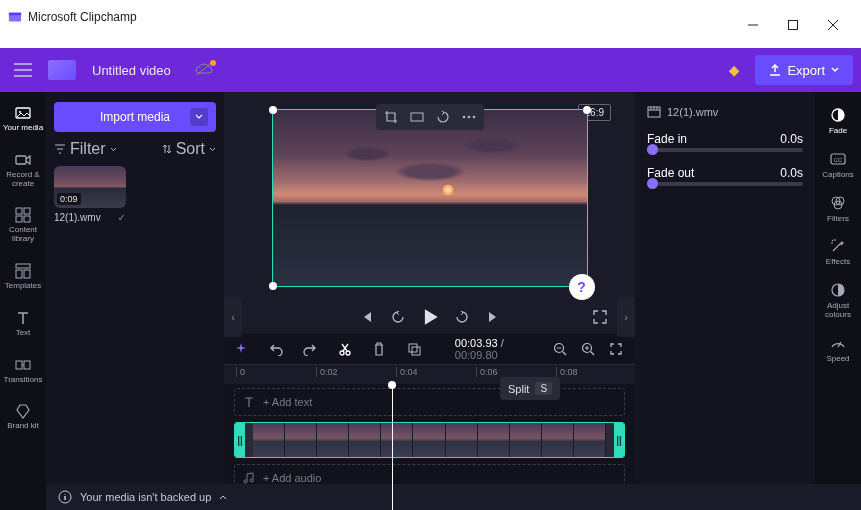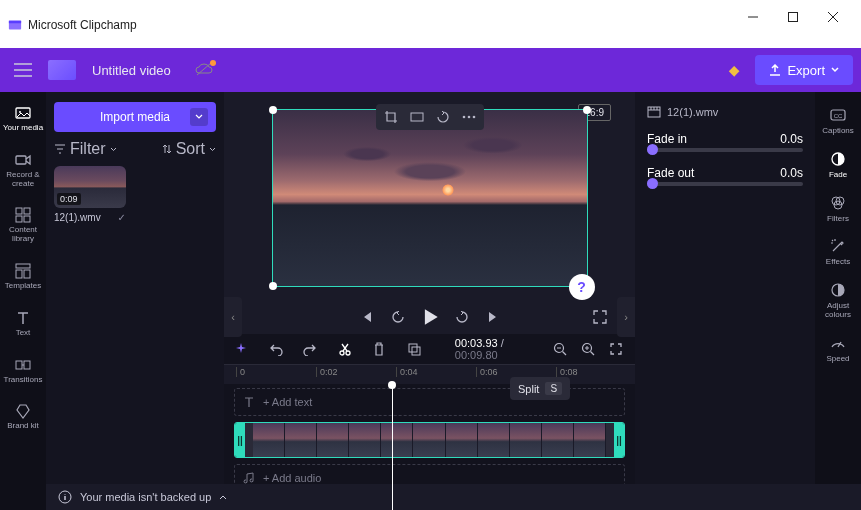--- a/index.html
+++ b/index.html
@@ -1,17 +1,17 @@
 <!DOCTYPE html>
 <html><head>
 <meta charset="utf-8">
 <style>
 * { margin:0; padding:0; box-sizing:border-box; font-family:"Segoe UI",Arial,sans-serif; }
 body { background:#0a0a10; color:#e0e0e8; width:861px; height:510px; overflow:hidden; font-size:11px; }
-.titlebar { height:48px; background:#fff; display:flex; align-items:flex-end; padding:16px 8px; color:#222; }
+.titlebar { height:48px; background:#fff; display:flex; align-items:flex-start; padding:10px 8px; color:#222; }
 .titlebar .logo { width:14px; height:14px; margin-right:6px; }
 .titlebar .title { font-size:12px; flex:1; }
 .titlebar .winbtn { width:40px; height:30px; display:flex; align-items:center; justify-content:center; cursor:pointer; }
 .topbar { height:44px; background:#6d28d9; display:flex; align-items:center; padding:0 8px; gap:10px; }
 .hamburger { width:30px; height:30px; display:flex; align-items:center; justify-content:center; cursor:pointer; }
 .clap-icon { width:28px; height:20px; background:linear-gradient(135deg,#8b6eff,#6b4eff); border-radius:2px; position:relative; }
 .projtitle { font-size:13px; color:#e8e8f0; padding:0 6px; }
 .muteicn { margin-left:8px; position:relative; }
 .muteicn .dot { position:absolute; top:-3px; right:-3px; width:6px; height:6px; background:#ff9a3a; border-radius:50%; }
 .spacer { flex:1; }
@@ -41,21 +41,21 @@
 .videoframe { width:316px; height:178px; border:1px solid #2fdcbc; position:relative; background:linear-gradient(180deg,#3a2f46 0%,#5d4258 25%,#9c6a6e 40%,#d08a78 48%,#a46a6a 52%,#1e2230 54%,#2a3040 100%); }
 .handle { width:8px; height:8px; background:#fff; border-radius:50%; position:absolute; }
 .handle.tl { top:-4px; left:-4px; } .handle.tr { top:-4px; right:-4px; }
 .handle.bl { bottom:-4px; left:-4px; } .handle.br { bottom:-4px; right:-4px; }
 .helpbubble { position:absolute; bottom:-14px; right:-8px; width:26px; height:26px; background:#fff; border-radius:50%; display:flex; align-items:center; justify-content:center; color:#6a4cff; font-weight:bold; font-size:14px; cursor:pointer; z-index:6; }
 .transport { height:34px; display:flex; align-items:center; justify-content:center; gap:14px; position:relative; }
 .transport .tbtn { width:18px; height:18px; cursor:pointer; color:#b8b8c8; display:flex; align-items:center; justify-content:center; }
 .transport .playbtn svg { width:20px; height:20px; }
 .transport .side { position:absolute; width:18px; height:40px; background:#20202e; display:flex; align-items:center; justify-content:center; cursor:pointer; color:#888; }
 .transport .side.l { left:0; border-radius:0 4px 4px 0; } .transport .side.r { right:0; border-radius:4px 0 0 4px; }
-.tooltip { position:absolute; background:#2a2a38; padding:5px 8px; border-radius:4px; font-size:11px; display:flex; gap:6px; align-items:center; left:286px; top:285px; z-index:10; }
+.tooltip { position:absolute; background:#2a2a38; padding:5px 8px; border-radius:4px; font-size:11px; display:flex; gap:6px; align-items:center; left:276px; top:285px; z-index:10; }
 .tooltip .key { background:#3a3a48; padding:1px 5px; border-radius:2px; font-size:10px; }
 .tl-toolbar { height:30px; background:#12121d; display:flex; align-items:center; padding:0 10px; gap:20px; color:#b8b8c8; }
 .tl-toolbar .tlbtn { width:18px; height:18px; cursor:pointer; display:flex; align-items:center; justify-content:center; }
 .tl-toolbar .tlbtn.active { color:#fff; }
 .tl-toolbar .time { font-size:11px; margin-left:14px; }
 .tl-toolbar .time .cur { color:#fff; font-weight:500; }
 .tl-toolbar .time .tot { color:#7a7a8a; }
 .tl-toolbar .zoomgrp { margin-left:auto; display:flex; gap:10px; }
 .ruler { height:20px; border-top:1px solid #2a2a38; position:relative; font-size:9px; color:#888; }
 .ruler .tick { position:absolute; top:2px; border-left:1px solid #444; padding-left:3px; height:10px; }
@@ -447,33 +447,33 @@
         <span>Fade out</span>
         <span>0.0s</span>
       </div>
       <div class="slider">
           <div class="knob"></div>
         </div>
     </div>
   </div>
 
   <div class="rightnav">
-    <div class="navitem">
-      <svg width="18" height="18" viewBox="0 0 18 18">
-          <rect x="2" y="4" width="14" height="10" rx="2" fill="none" stroke="currentColor" stroke-width="1.2"></rect>
-          <text x="9" y="12" font-size="6" text-anchor="middle" fill="currentColor">CC</text>
-        </svg>
-      <span>Captions</span>
-    </div>
     <div class="navitem active">
       <svg width="18" height="18" viewBox="0 0 18 18">
           <circle cx="9" cy="9" r="6" fill="none" stroke="currentColor" stroke-width="1.3"></circle>
           <path d="M9 3 A6 6 0 0 1 9 15 Z" fill="currentColor"></path>
         </svg>
       <span>Fade</span>
+    </div>
+    <div class="navitem">
+      <svg width="18" height="18" viewBox="0 0 18 18">
+          <rect x="2" y="4" width="14" height="10" rx="2" fill="none" stroke="currentColor" stroke-width="1.2"></rect>
+          <text x="9" y="12" font-size="6" text-anchor="middle" fill="currentColor">CC</text>
+        </svg>
+      <span>Captions</span>
     </div>
     <div class="navitem">
       <svg width="18" height="18" viewBox="0 0 18 18">
           <circle cx="7" cy="7" r="4" fill="none" stroke="currentColor"></circle>
           <circle cx="11" cy="7" r="4" fill="none" stroke="currentColor"></circle>
           <circle cx="9" cy="11" r="4" fill="none" stroke="currentColor"></circle>
         </svg>
       <span>Filters</span>
     </div>
     <div class="navitem">

